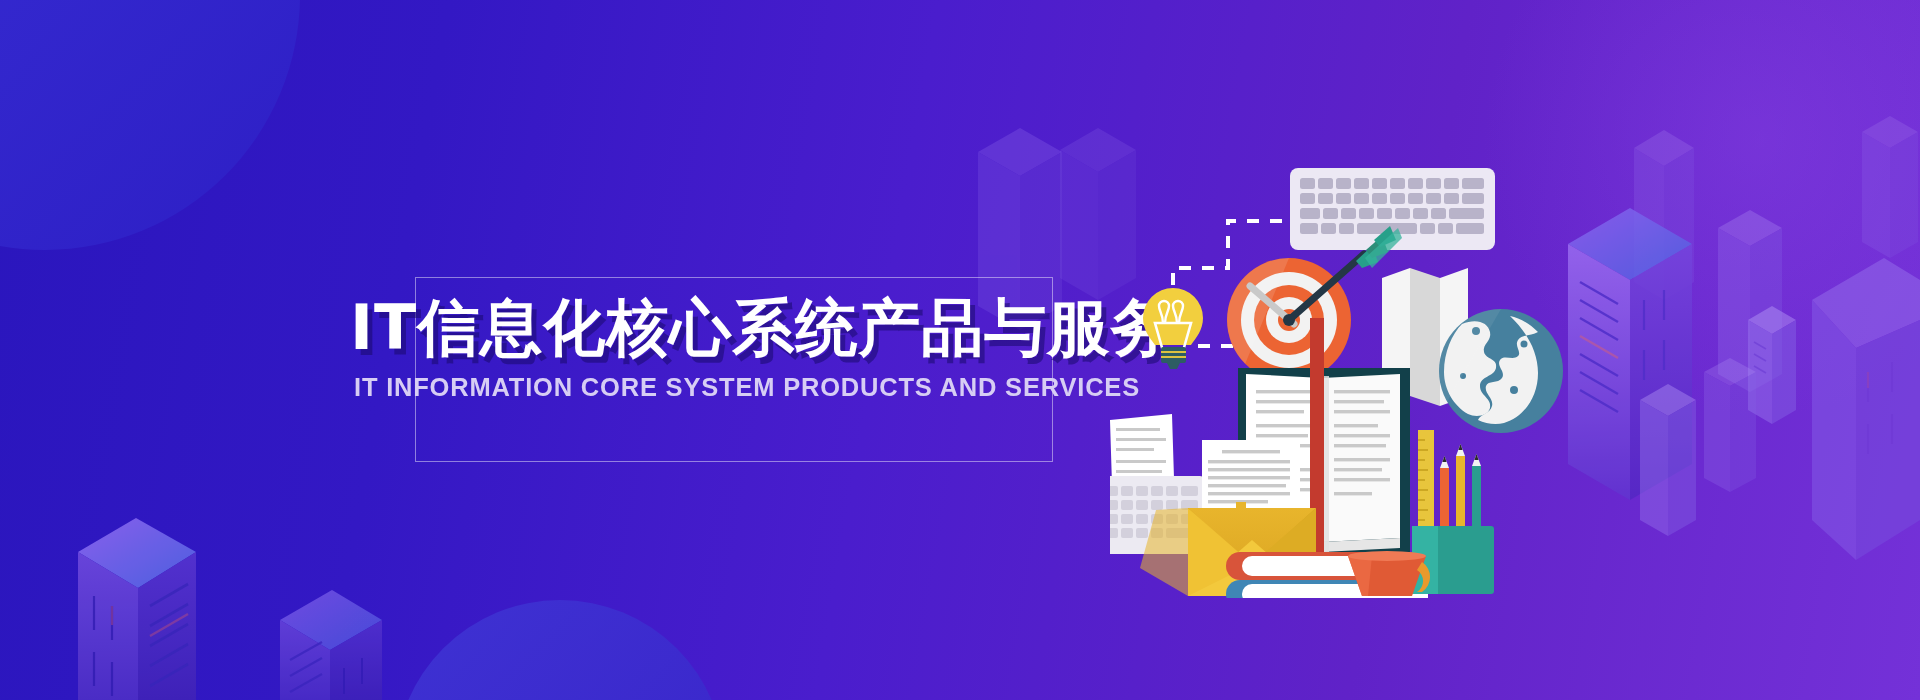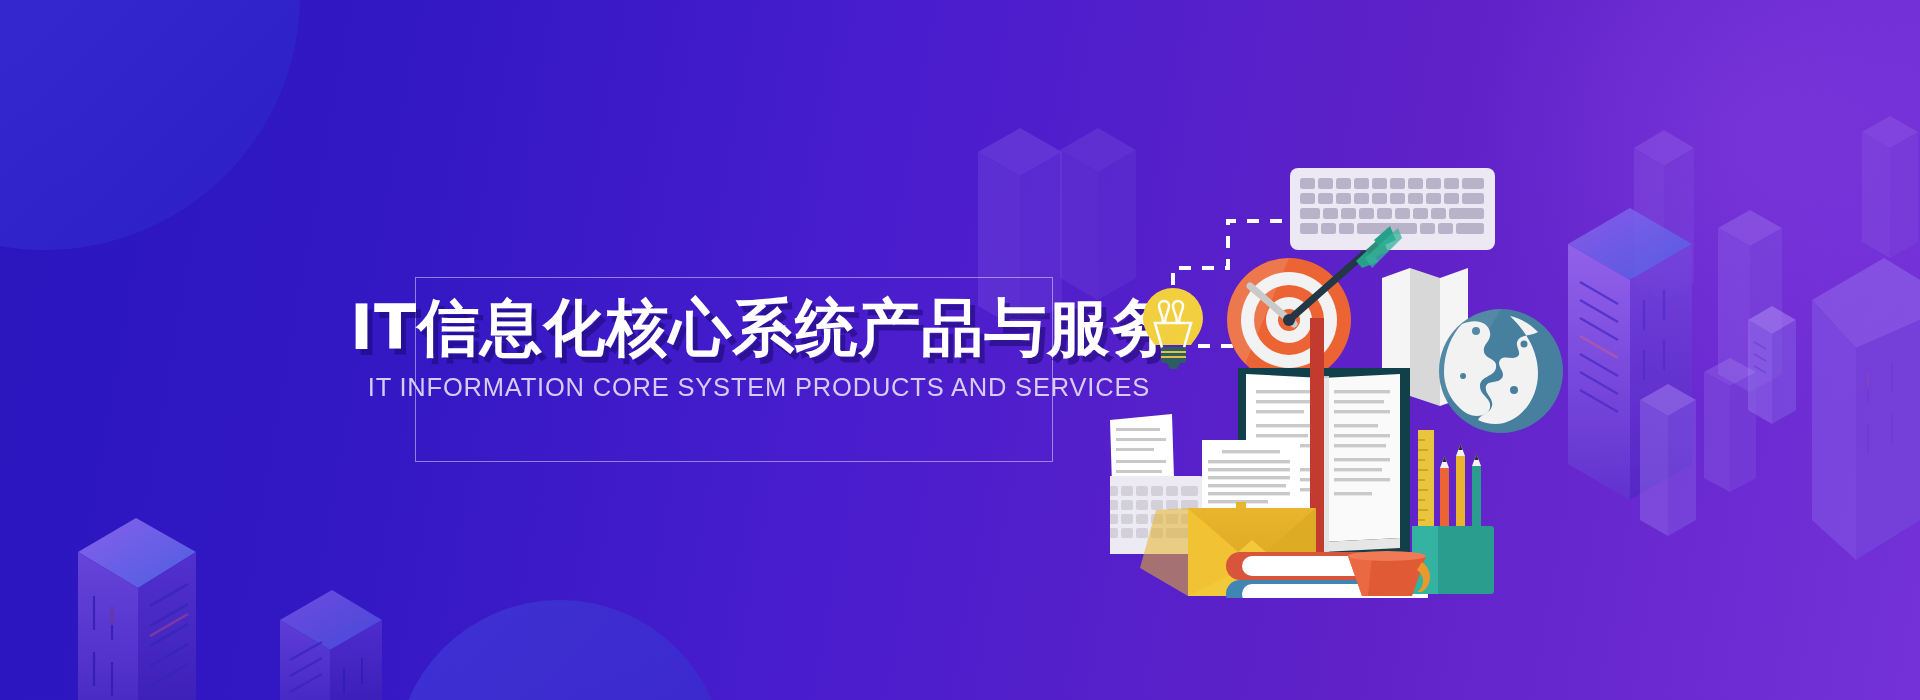--- a/index.html
+++ b/index.html
@@ -1,21 +1,20 @@
 <!DOCTYPE html>
 <html><head>
 <meta charset="utf-8">
 <style>
   html,body{margin:0;padding:0;background:#1a1a1a;}
   *{box-sizing:border-box;}
   .banner{
     position:relative;width:1920px;height:700px;overflow:hidden;
     font-family:"Liberation Sans","DejaVu Sans",sans-serif;
     background:linear-gradient(100deg,#2a16bd 0%,#3318c4 22%,#4a1dcd 46%,#6022c8 72%,#7431d8 100%);
-    text-align:right;
   }
 
   
   .circle{position:absolute;border-radius:50%;pointer-events:none;}
   .c-topleft{
     left:-210px;top:-260px;width:510px;height:510px;
     background:linear-gradient(135deg,#3b33d9 0%,#2d20c6 100%);
     opacity:.85;
   }
   .c-bottom{
@@ -35,21 +34,21 @@
   }
   .headline-wrap{position:absolute;left:350px;top:295px;width:800px;}
   .headline{
     margin:0;color:#ffffff;font-size:62px;line-height:1.06;font-weight:bold;
     letter-spacing:1px;white-space:nowrap;
     text-shadow:5px 6px 0 rgba(25,10,110,.55);
     font-family:"DejaVu Sans","Liberation Sans",sans-serif;
   }
   .subhead{
     margin:12px 0 0 4px;color:#d7cdf4;font-size:25.5px;letter-spacing:.8px;
-    white-space:nowrap;font-weight:normal;
+    white-space:nowrap;font-weight:bold;
   }
 </style>
 </head>
 <body>
 
 <div class="banner">
 
   <div class="circle c-topleft"></div>
   <div class="circle c-bottom"></div>
   <div class="circle c-right-glow"></div>

